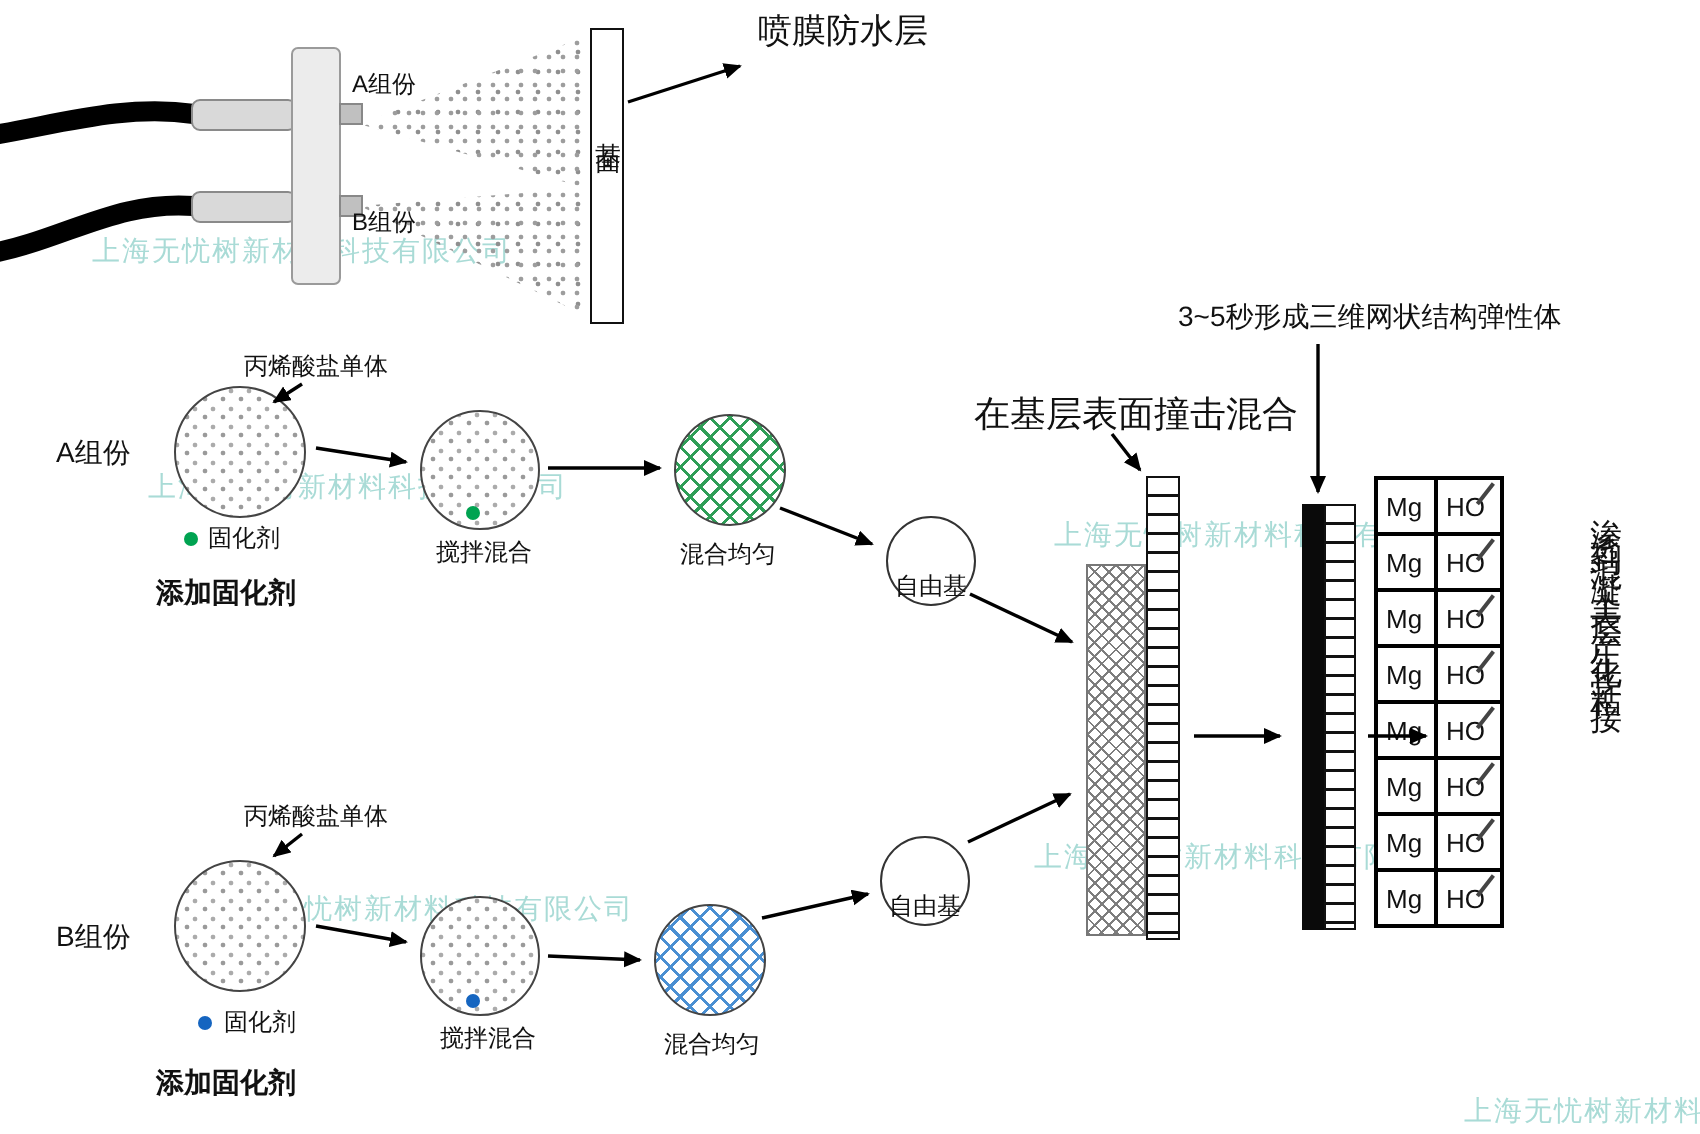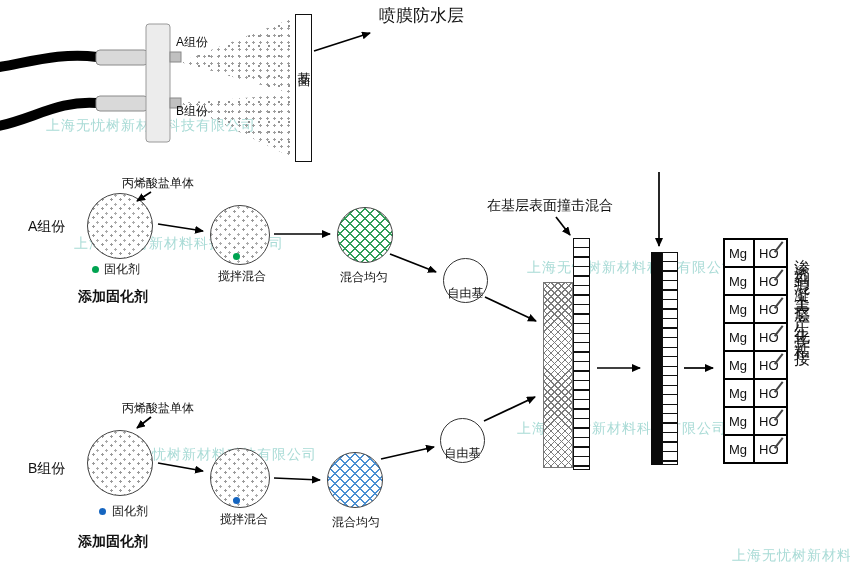--- a/index.html
+++ b/index.html
@@ -90,27 +90,28 @@
   <div class="lbl bold" style="left:78px;top:533px;font-size:14px">添加固化剂</div>
   <div class="dotcircle" style="left:210px;top:448px;width:60px;height:60px"></div>
   <div class="dot" style="left: 233px; top: 497px; --dc: #1565c0;"></div>
   <div class="lbl" style="left:220px;top:513px;font-size:12px">搅拌混合</div>
   <div class="hatchcircle" style="left: 327px; top: 452px; width: 56px; height: 56px; --hc: #4a8fd2;"></div>
   <div class="lbl" style="left:332px;top:516px;font-size:12px">混合均匀</div>
   <div class="plaincircle" style="left:440px;top:418px;width:45px;height:45px">
     <span>自由基</span>
   </div>
 
-  <div class="lbl" style="left:487px;top:197px;font-size:14px">在基层表面撞击混合</div>
+  <div class="lbl" style="left:487px;top:197px;font-size:18px">在基层表面撞击混合</div>
+  <div class="lbl" style="left:589px;top:150px;font-size:14px">3~5秒形成三维网状结构弹性体</div>
   <div class="panel-hatch" style="left:543px;top:282px;width:30px;height:186px"></div>
   <div class="ladder" style="left:573px;top:238px;width:17px;height:232px"></div>
   <div class="blackbar" style="left:651px;top:252px;width:11px;height:213px"></div>
   <div class="ladder" style="left:662px;top:252px;width:16px;height:213px"></div>
 
-  <div class="mgtable" style="left:723px;top:238px">
+  <div class="mgtable" style="left:687px;top:238px">
     <div class="cell">Mg</div>
     <div class="cell anion">HO</div>
     <div class="cell">Mg</div>
     <div class="cell anion">HO</div>
     <div class="cell">Mg</div>
     <div class="cell anion">HO</div>
     <div class="cell">Mg</div>
     <div class="cell anion">HO</div>
     <div class="cell">Mg</div>
     <div class="cell anion">HO</div>

